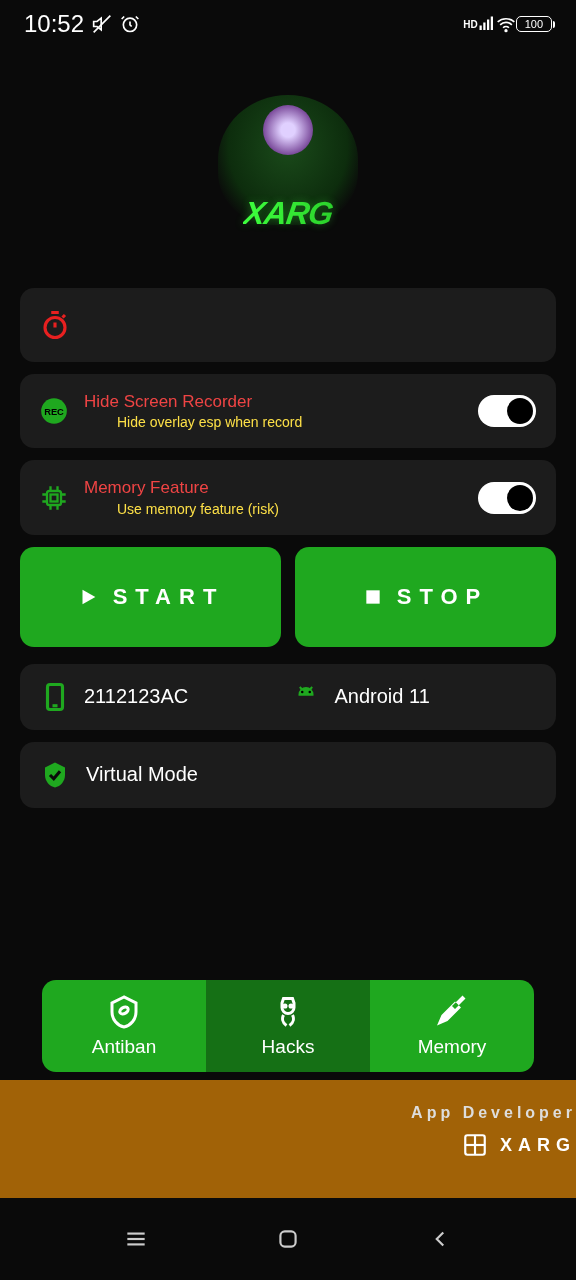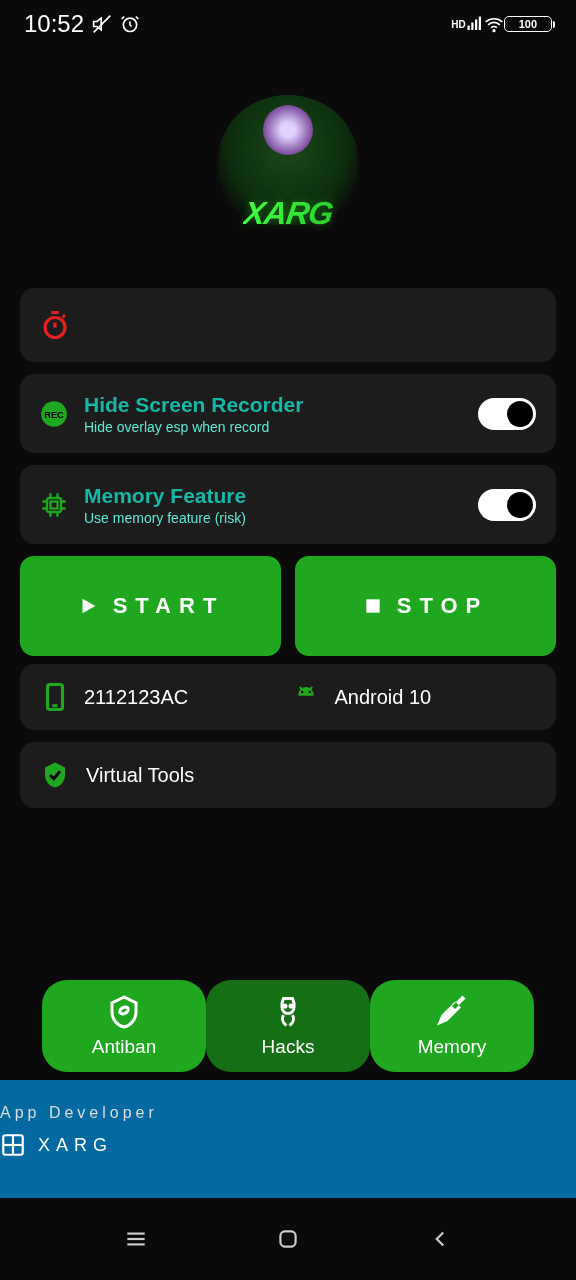--- a/index.html
+++ b/index.html
@@ -79,40 +79,40 @@
   margin-bottom: 12px;
   padding: 18px 20px;
 }
 .card.slim { padding: 22px 20px; display: flex; align-items: center; }
 .row {
   display: flex;
   align-items: center;
   gap: 16px;
 }
 .row-text { flex: 1; }
-.title { font-size: 21px; font-weight: 700; color: #14b8a6; line-height: 1.2; }
-.subtitle { font-size: 14px; color: #5eead4; margin-top: 2px; }
+.title { font-size: 17px; font-weight: 400; color: #ef4444; line-height: 1.2; }
+.subtitle { font-size: 14px; color: #fde047; margin-top: 2px; margin-left: 33px; }
 .toggle {
   width: 58px;
   height: 32px;
   background: #fff;
   border-radius: 16px;
   position: relative;
 }
 .toggle::after {
   content: "";
   position: absolute;
   width: 26px;
   height: 26px;
   background: #000;
   border-radius: 50%;
   top: 3px;
   right: 3px;
 }
-.btn-row { display: flex; gap: 14px; margin-bottom: 8px; }
+.btn-row { display: flex; gap: 14px; margin-bottom: 17px; }
 .btn {
   flex: 1;
   background: #1fa81f;
   border-radius: 14px;
   height: 100px;
   display: flex;
   align-items: center;
   justify-content: center;
   gap: 14px;
   font-size: 22px;
@@ -134,32 +134,32 @@
 }
 .tab {
   flex: 1;
   background: #1fa81f;
   display: flex;
   flex-direction: column;
   align-items: center;
   justify-content: center;
   padding: 14px 0;
   gap: 6px;
-  border-radius: 25px;
 }
 .tab.active { background: #157015; }
 .tab-label { font-size: 19px; font-weight: 500; }
 .footer {
   position: absolute;
   left: 0;
   right: 0;
   bottom: 82px;
-  background: #0369a1;
+  background: #a16207;
   padding: 24px 0 36px;
-  text-align: left;
+  text-align: right;
+  font-weight: bold;
 }
 .footer-title { font-size: 16px; letter-spacing: 4px; color: #ddd; margin-bottom: 10px; }
 .footer-brand { display: inline-flex; align-items: center; gap: 12px; font-size: 18px; letter-spacing: 6px; }
 .navbar {
   position: absolute;
   bottom: 0;
   left: 0;
   right: 0;
   height: 82px;
   display: flex;
@@ -197,21 +197,21 @@
           <rect x="12" y="6" width="3" height="14"></rect>
           <rect x="17" y="2" width="3" height="18"></rect>
         </svg>
     </span>
     <span class="icon">
       <svg width="20" height="20" viewBox="0 0 24 24" fill="none" stroke="#fff" stroke-width="2">
           <path d="M5 13a10 10 0 0 1 14 0M8.5 16.5a5 5 0 0 1 7 0M2 9.5a15 15 0 0 1 20 0"></path>
           <circle cx="12" cy="20" r="1" fill="#fff"></circle>
         </svg>
     </span>
-    <span class="icon" style="border:1.5px solid #fff;border-radius:5px;padding:1px 14px;font-size:11px;font-weight:bold;position:relative">
+    <span class="icon" style="border:1.5px solid #fff;border-radius:5px;padding:1px 8px;font-size:11px;font-weight:normal;position:relative">
       <span>100</span>
       <span style="position:absolute;right:-4px;top:4px;width:2px;height:7px;background:#fff;border-radius:0 2px 2px 0"></span>
     </span>
   </div>
 </div>
 
 <div class="logo-area">
   <div class="logo-wrap">
     <div class="logo-figure"></div>
     <div class="logo-text">XARG</div>
@@ -290,34 +290,34 @@
       <div class="info-half">
         <span class="icon">
           <svg width="30" height="30" viewBox="0 0 24 24" fill="#1fa81f">
               <path d="M6 10a6 6 0 0 1 12 0v1H6v-1z"></path>
               <circle cx="9" cy="8" r="1" fill="#000"></circle>
               <circle cx="15" cy="8" r="1" fill="#000"></circle>
               <line x1="7" y1="4" x2="9" y2="6" stroke="#1fa81f" stroke-width="1.5"></line>
               <line x1="17" y1="4" x2="15" y2="6" stroke="#1fa81f" stroke-width="1.5"></line>
             </svg>
         </span>
-        <span class="info-text">Android 10</span>
+        <span class="info-text">Android 11</span>
       </div>
     </div>
   </div>
 
   <div class="card">
     <div class="row">
       <span class="icon">
         <svg width="30" height="30" viewBox="0 0 24 24" fill="#1fa81f">
             <path d="M12 2 4 6v6c0 5 3.5 9 8 10 4.5-1 8-5 8-10V6l-8-4z"></path>
             <path d="m8 12 3 3 5-6" stroke="#0a0a0a" stroke-width="2.5" fill="none"></path>
           </svg>
       </span>
-      <span class="info-text">Virtual Tools</span>
+      <span class="info-text">Virtual Mode</span>
     </div>
   </div>
 </div>
 
 <div class="tabs">
   <div class="tab">
     <svg width="36" height="36" viewBox="0 0 24 24" fill="none" stroke="#fff" stroke-width="2">
         <path d="M12 2 4 6v6c0 5 3.5 9 8 10 4.5-1 8-5 8-10V6l-8-4z"></path>
         <ellipse cx="12" cy="11" rx="3" ry="2" transform="rotate(-30 12 11)"></ellipse>
       </svg>

